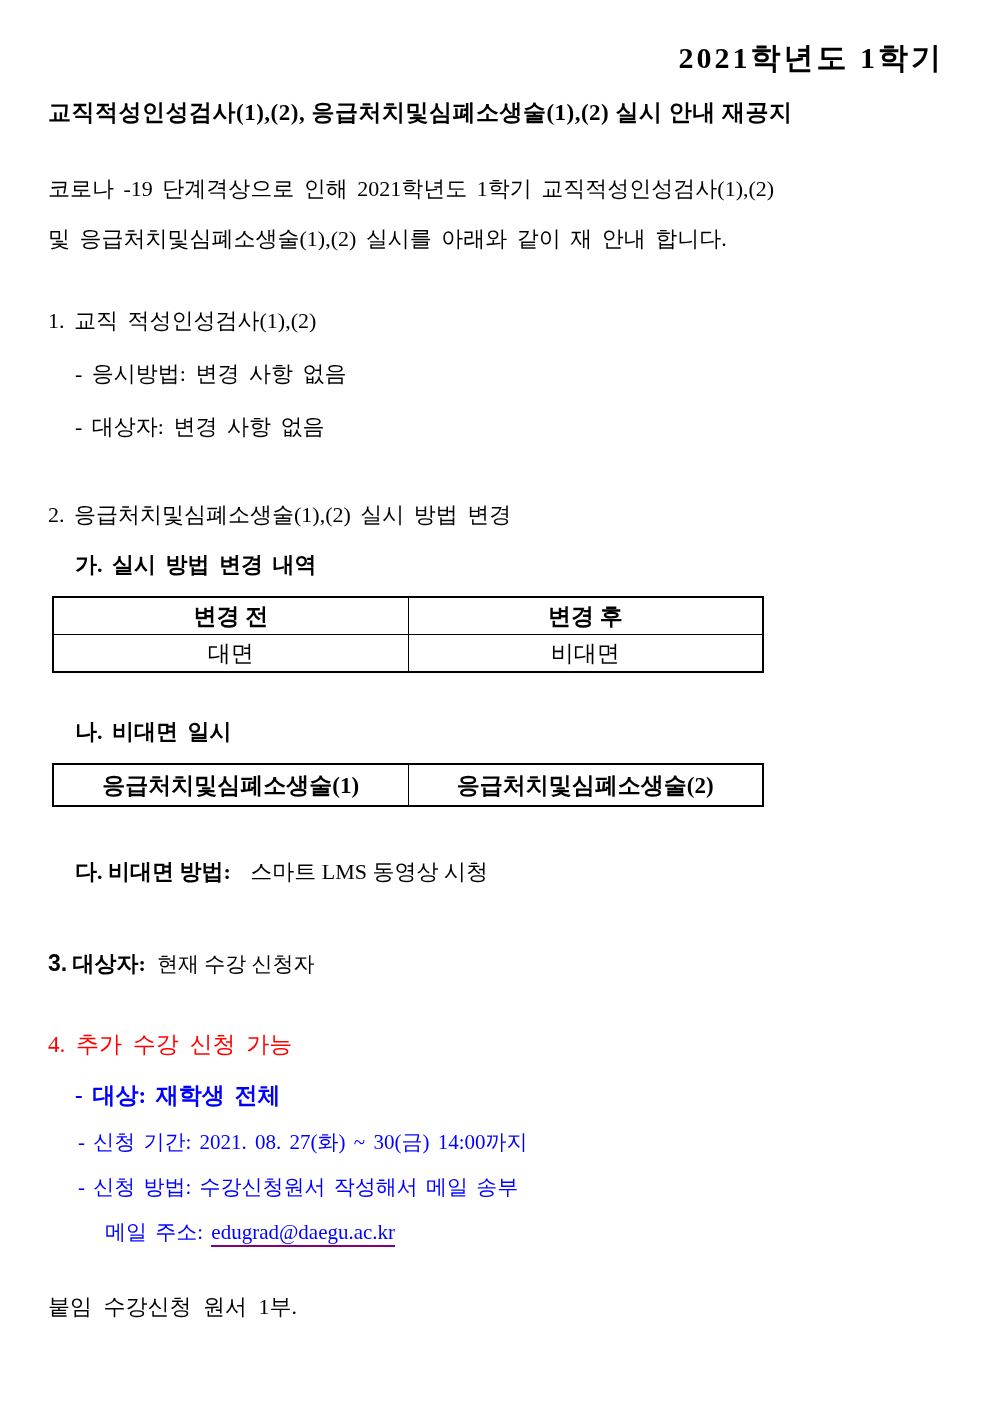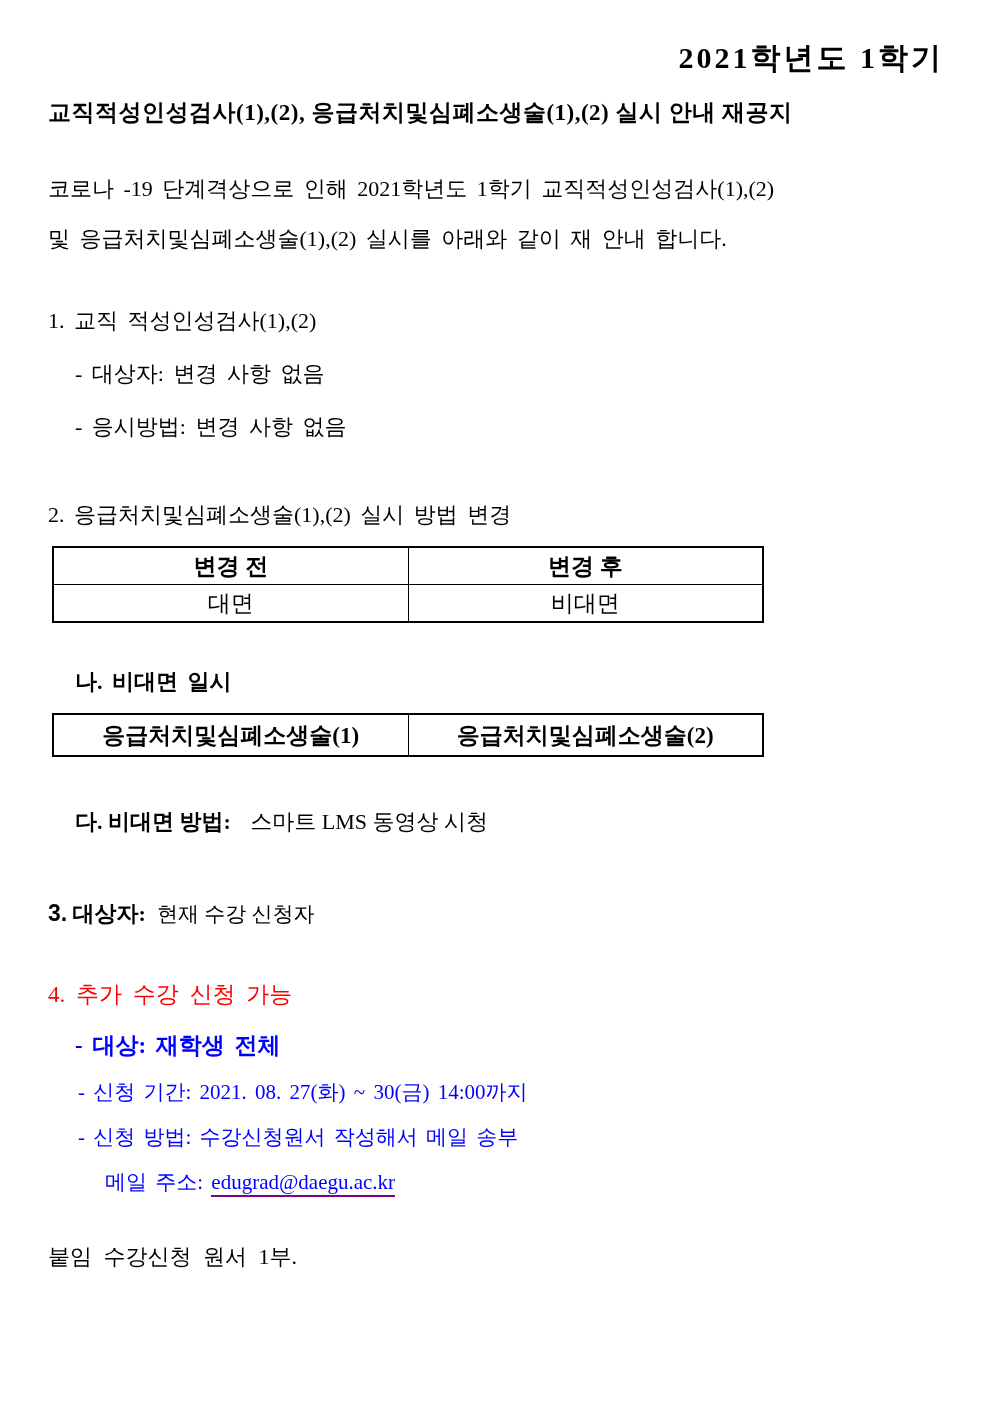--- a/index.html
+++ b/index.html
@@ -117,27 +117,28 @@
 
   <div class="doc-subtitle">교직적성인성검사(1),(2), 응급처치및심폐소생술(1),(2) 실시 안내 재공지</div>
 
   <div class="intro">
     <div>코로나 -19 단계격상으로 인해 2021학년도 1학기 교직적성인성검사(1),(2)</div>
     <div>및 응급처치및심폐소생술(1),(2) 실시를 아래와 같이 재 안내 합니다.</div>
   </div>
 
   <div class="sec1">
     <div class="sec-heading">1. 교직 적성인성검사(1),(2)</div>
+    <div class="dash-item">- 응시방법: 변경 사항 없음</div>
     <div class="dash-item">- 대상자:  변경 사항 없음</div>
-    <div class="dash-item">- 응시방법: 변경 사항 없음</div>
   </div>
 
   <div class="sec2">
     <div class="sec-heading">2. 응급처치및심폐소생술(1),(2) 실시 방법 변경</div>
 
+    <div class="sub-heading">가. 실시 방법 변경 내역</div>
 
     <table class="doc-table change-table">
       <tbody>
         <tr>
           <th>변경 전</th>
           <th>변경 후</th>
         </tr>
         <tr>
           <td>대면</td>
           <td>비대면</td>

